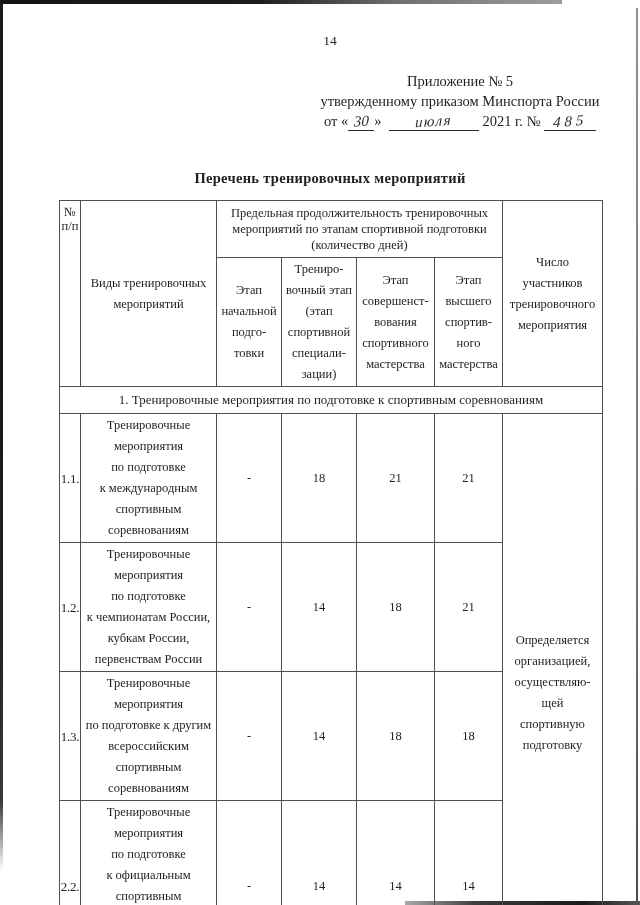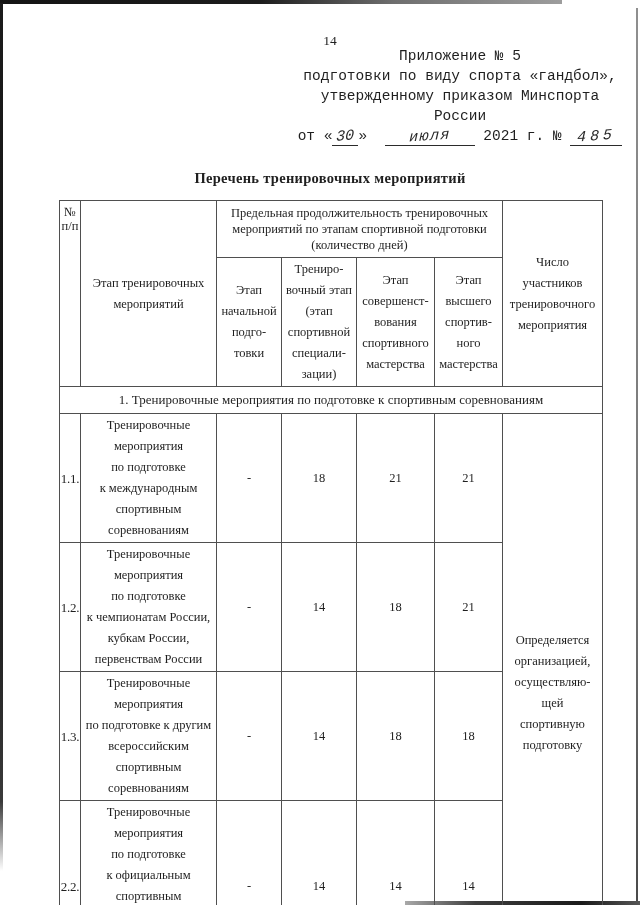--- a/index.html
+++ b/index.html
@@ -30,22 +30,22 @@
     background: linear-gradient(to right, #a9a9a9 0%, #3d3d3d 30%, #1a1a1a 75%, #555555 100%);
   }
 
   
   .page-number {
     position: absolute; top: 33px; left: 0; right: 0;
     text-align: center; font-size: 13.5px;
     transform: translateX(10px);
   }
   .annex-block {
-    position: absolute; top: 46px; right: 14px; width: 332px;
-    text-align: center; font-size: 14.5px; line-height: 20px; font-family: Liberation Mono, monospace;
+    position: absolute; top: 71px; right: 14px; width: 332px;
+    text-align: center; font-size: 14.5px; line-height: 20px;
   }
   .date-line { white-space: nowrap; }
   .hw {
     display: inline-block;
     font-style: italic;
     transform: rotate(-4deg) skewX(-6deg);
     font-size: 15px;
     color: #2b2b2b;
   }
   .blank {
@@ -105,42 +105,41 @@
 
 <div class="artifact-top"></div>
 <div class="artifact-left"></div>
 <div class="artifact-right"></div>
 <div class="artifact-bottom"></div>
 
 <div class="page-number">14</div>
 
 <div class="annex-block">
   <div>Приложение № 5</div>
-  <div>подготовки по виду спорта «гандбол»,</div>
   <div>утвержденному приказом Минспорта России</div>
   <div class="date-line"><span>от «</span><span class="blank blank-day"><span class="hw">30</span></span><span>»</span>&nbsp; <span class="blank blank-month"><span class="hw">июля</span></span> <span>2021 г. №</span> <span class="blank blank-number"><span class="hw">485</span></span></div>
 </div>
 
 <div class="doc-title">Перечень тренировочных мероприятий</div>
 
 <table class="training-table">
   <colgroup>
     <col style="width:21px">
       <col style="width:136px">
       <col style="width:65px">
     <col style="width:75px">
       <col style="width:78px">
       <col style="width:68px">
       <col style="width:100px">
   </colgroup>
   <tbody>
     <tr style="height:57px">
       <td rowspan="2" class="head-num">№
 п/п</td>
-      <td rowspan="2">Этап тренировочных
+      <td rowspan="2">Виды тренировочных
 мероприятий</td>
       <td colspan="4" class="group-head">Предельная продолжительность тренировочных
 мероприятий по этапам спортивной подготовки
 (количество дней)</td>
       <td rowspan="2">Число
 участников
 тренировочного
 мероприятия</td>
     </tr>
     <tr style="height:100px">

